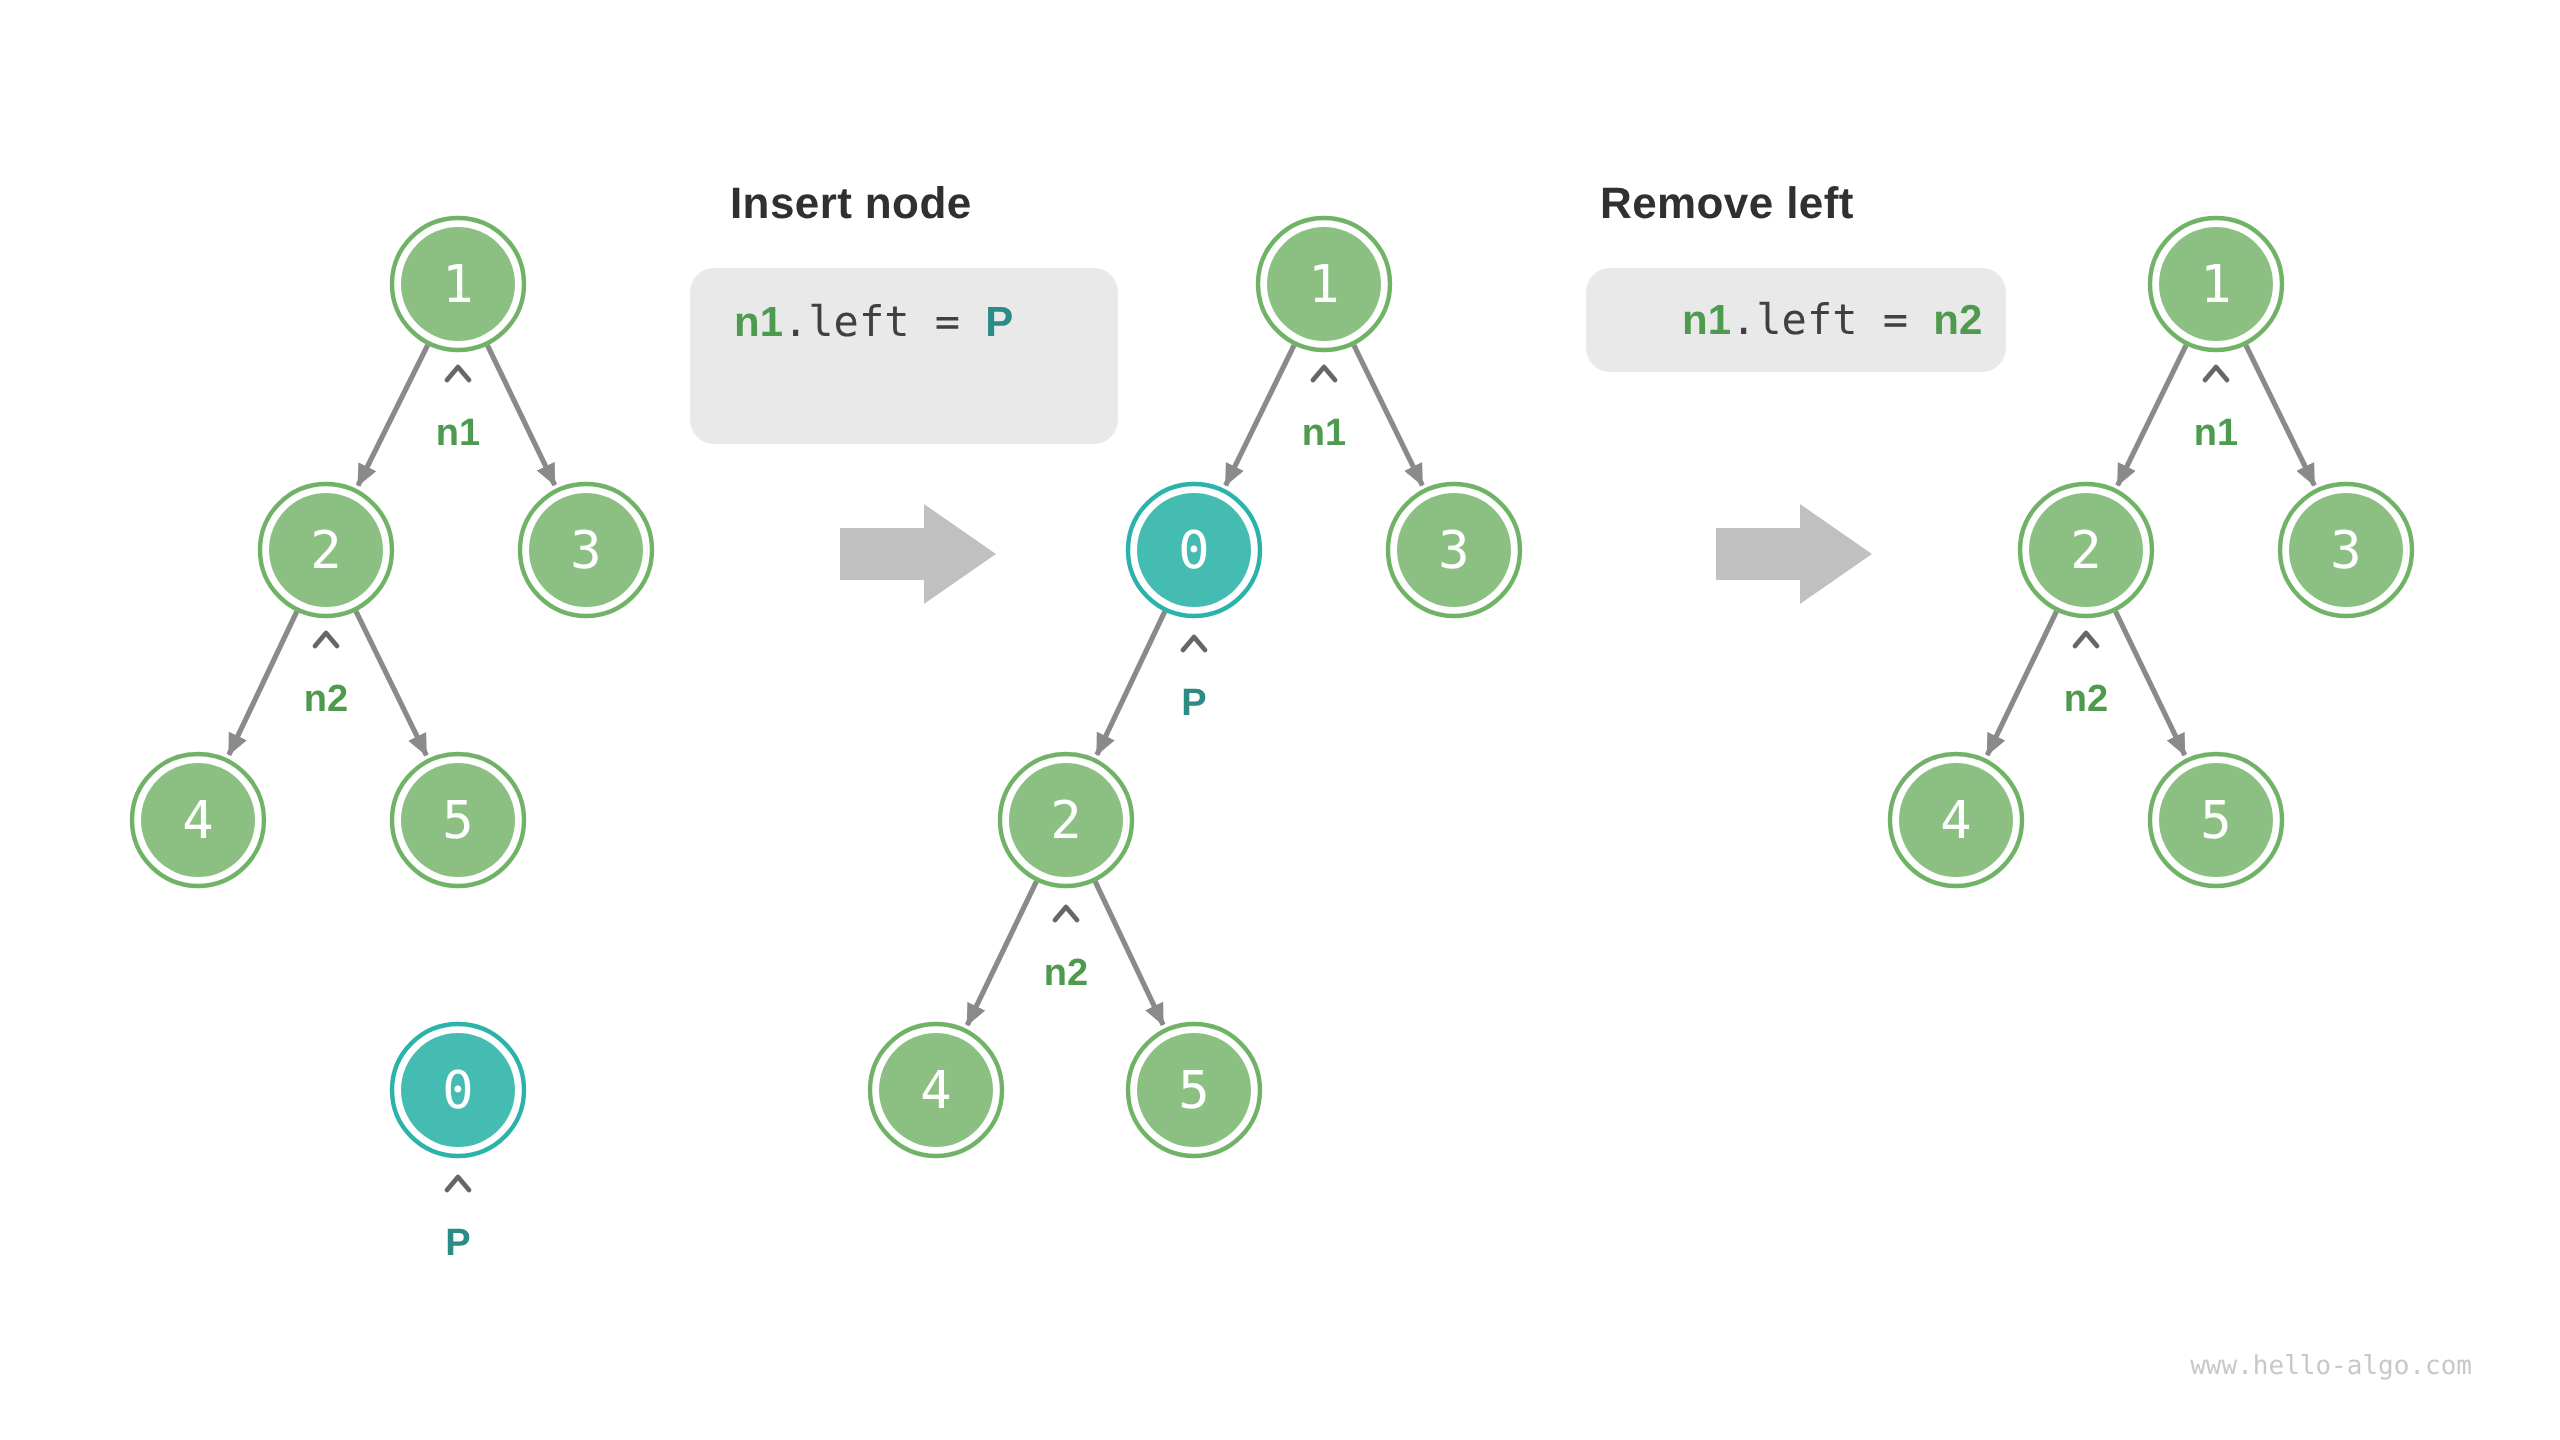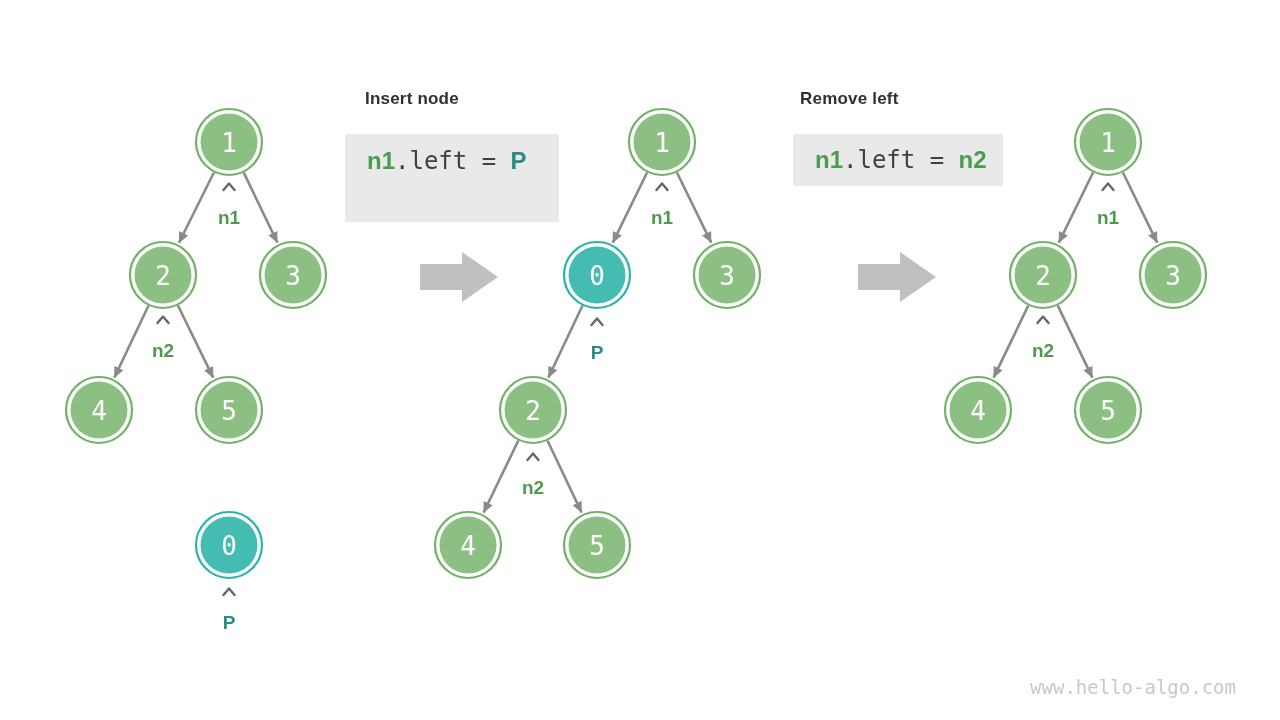--- a/index.html
+++ b/index.html
@@ -1,33 +1,33 @@
 <!DOCTYPE html>
 <html><head>
 <meta charset="utf-8">
 <style>
   html,body{margin:0;padding:0;background:#fff;}
   .canvas{position:relative;width:1280px;height:720px;background:#ffffff;overflow:hidden;
           font-family:"Liberation Sans",sans-serif;}
   #diagram{position:absolute;left:0;top:0;}
-  .section-title{position:absolute;font-weight:bold;font-size:17px;color:#303030;letter-spacing:.2px;}
+  .section-title{position:absolute;font-weight:bold;font-size:22px;color:#303030;letter-spacing:.2px;}
   #insert-title{left:365px;top:89px;}
   #remove-title{left:800px;top:89px;}
-  .code-box{position:absolute;background:#E9E9EA;border-radius:1px;box-sizing:border-box;
-            padding:10px 0 10px 22px;font-family:"DejaVu Sans Mono",monospace;font-size:24px;}
+  .code-box{position:absolute;background:#E9E9EA;border-radius:12px;box-sizing:border-box;
+            padding:10px 0 10px 22px;font-family:"DejaVu Sans Mono",monospace;font-size:21px;}
   #insert-code-box{left:345px;top:134px;width:214px;height:88px;}
   #remove-code-box{left:793px;top:134px;width:210px;height:52px;}
   .code-line{white-space:pre;line-height:34px;}
-  #remove-code-box .code-line{line-height:32px;}
+  #remove-code-box .code-line{line-height:32px;margin-left:26px;}
   .tok{font-family:"DejaVu Sans Mono",monospace;}
   .tok-plain{color:#404040;}
   .tok-green{color:#4E9B50;font-weight:bold;font-family:"Liberation Sans",sans-serif;}
   .tok-teal{color:#2A8C85;font-weight:bold;font-family:"Liberation Sans",sans-serif;}
   .watermark{position:absolute;right:44px;top:676px;font-family:"DejaVu Sans Mono",monospace;
-             font-size:19px;color:#C8C8C8;}
+             font-size:13px;color:#C8C8C8;}
 </style>
 </head>
 <body>
 
 <div class="canvas">
 
   <svg id="diagram" width="1280" height="720" viewBox="0 0 1280 720">
     <defs>
       <marker id="arrowhead" markerWidth="12" markerHeight="10" refX="10.5" refY="5" orient="auto" markerUnits="userSpaceOnUse">
         <path d="M0,0 L11,5 L0,10 z" fill="#8A8A8A"></path>

